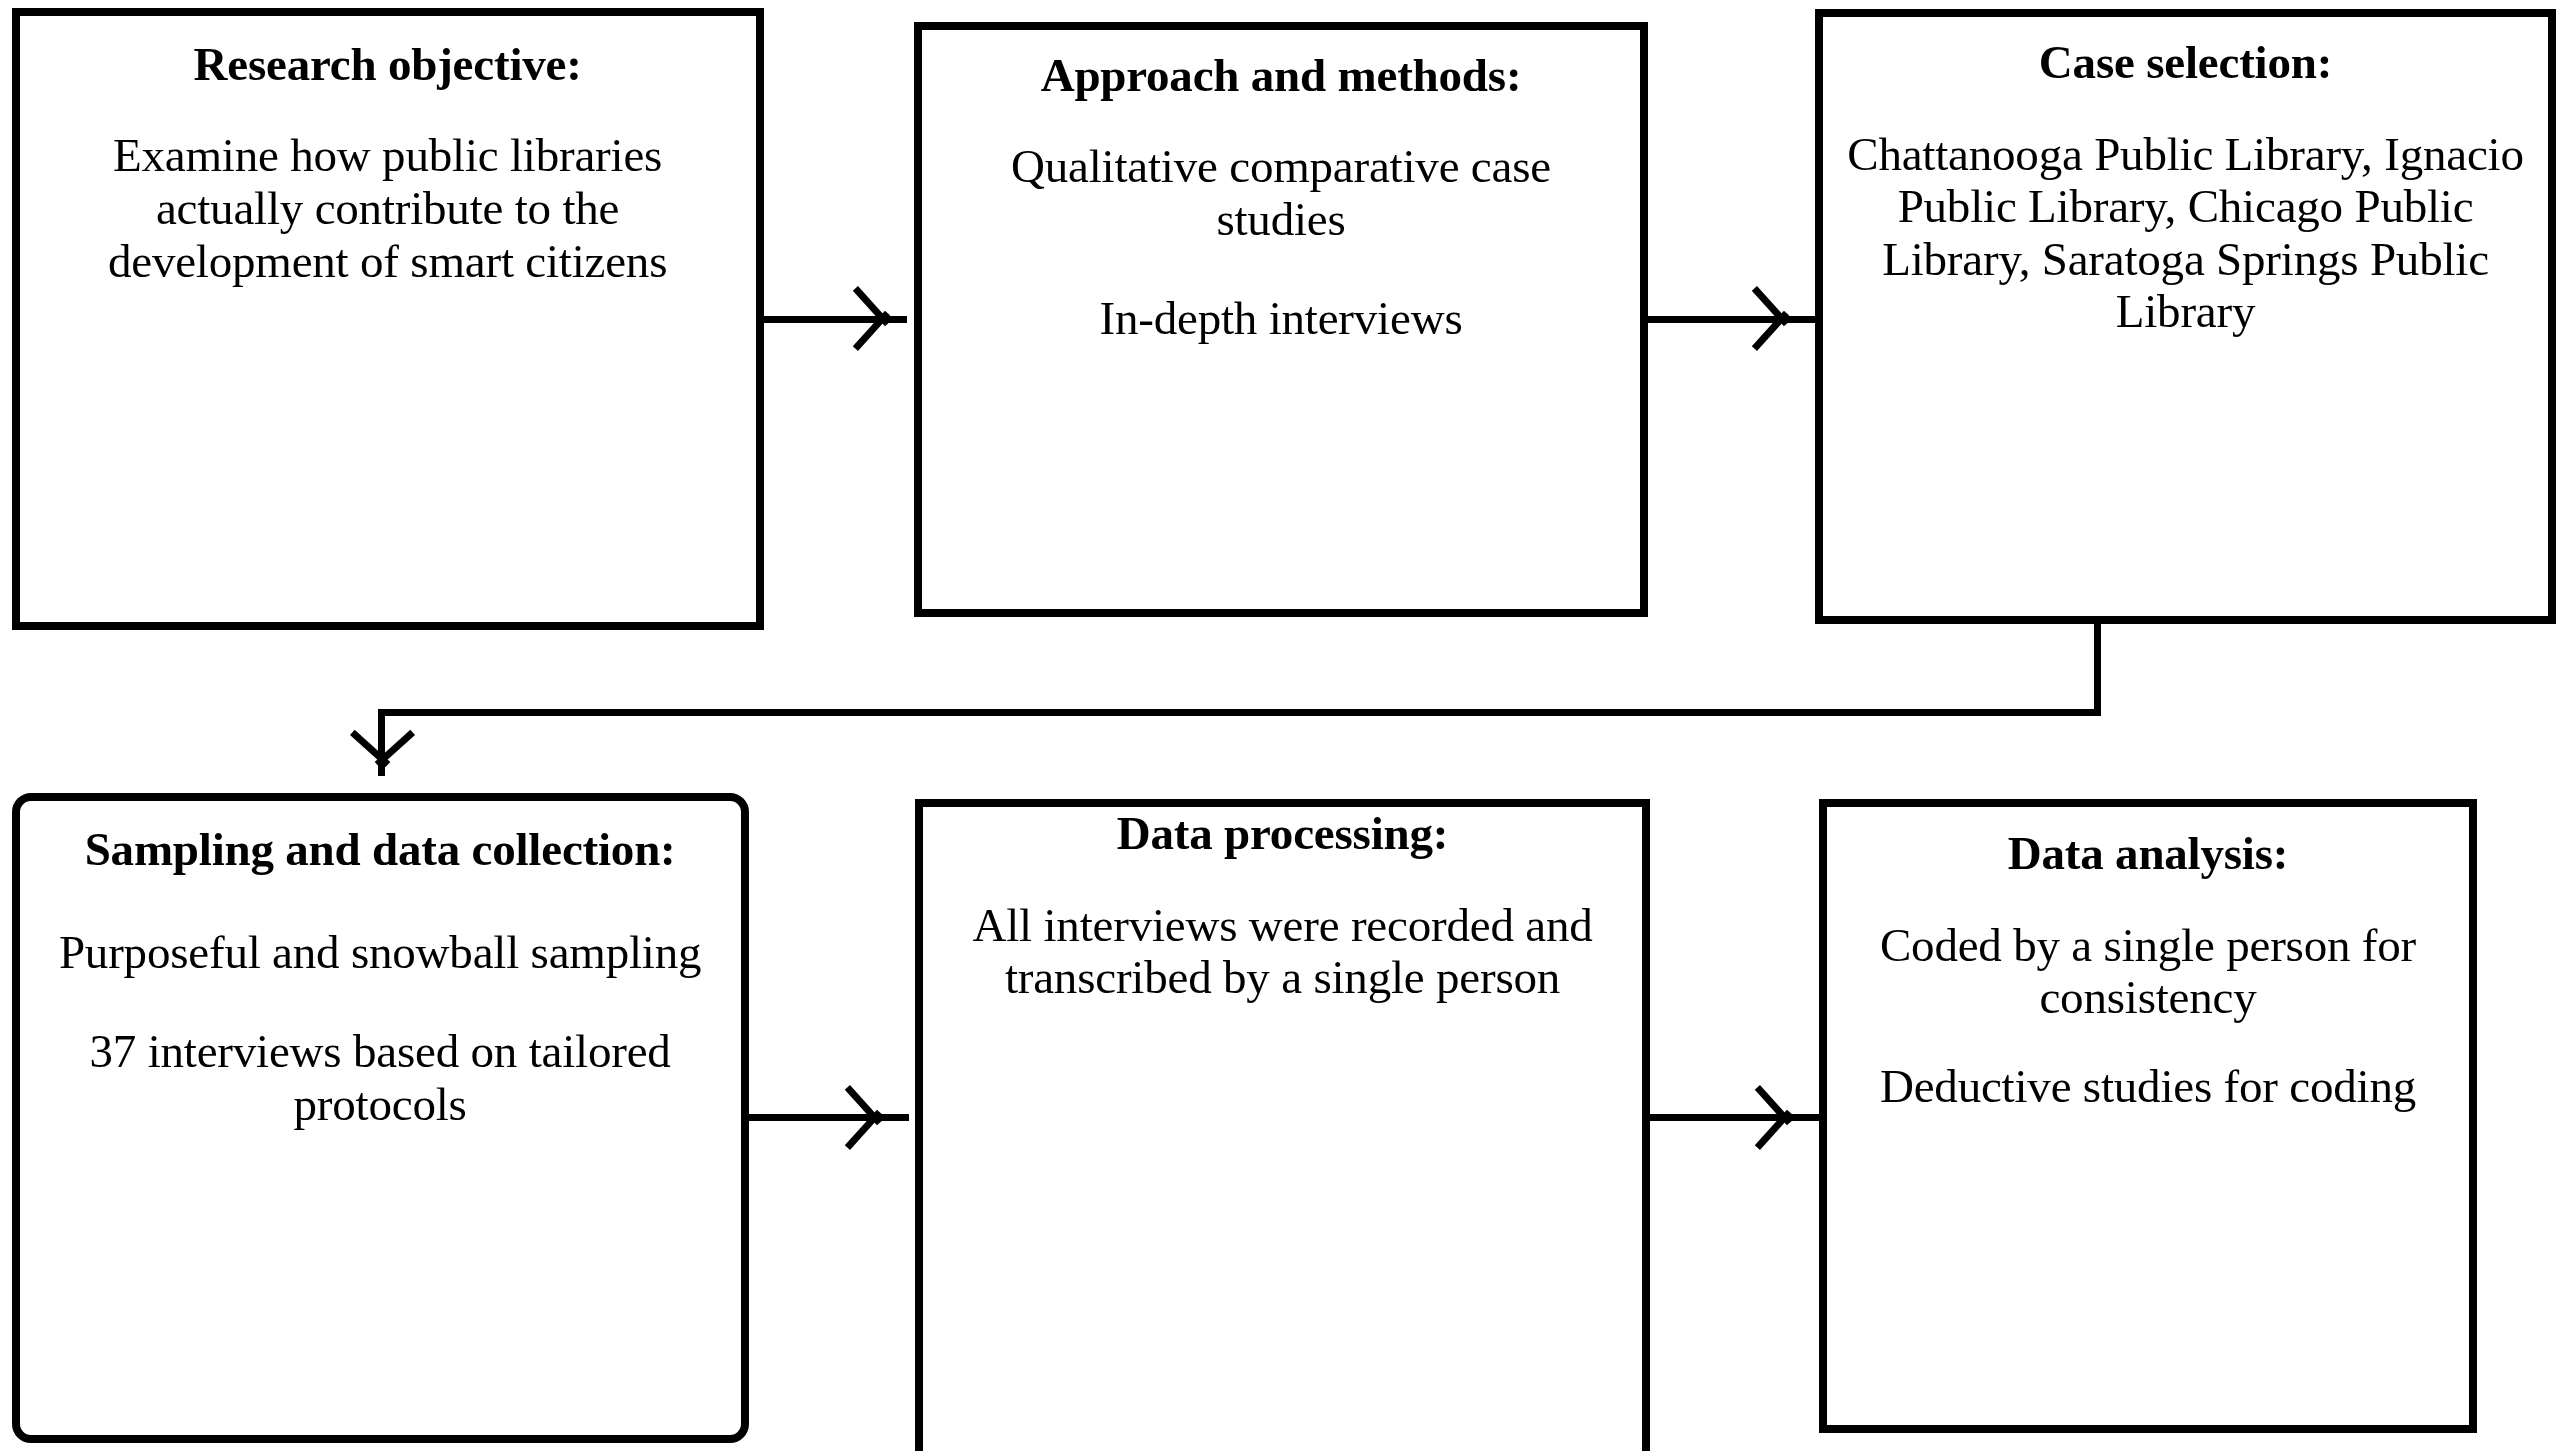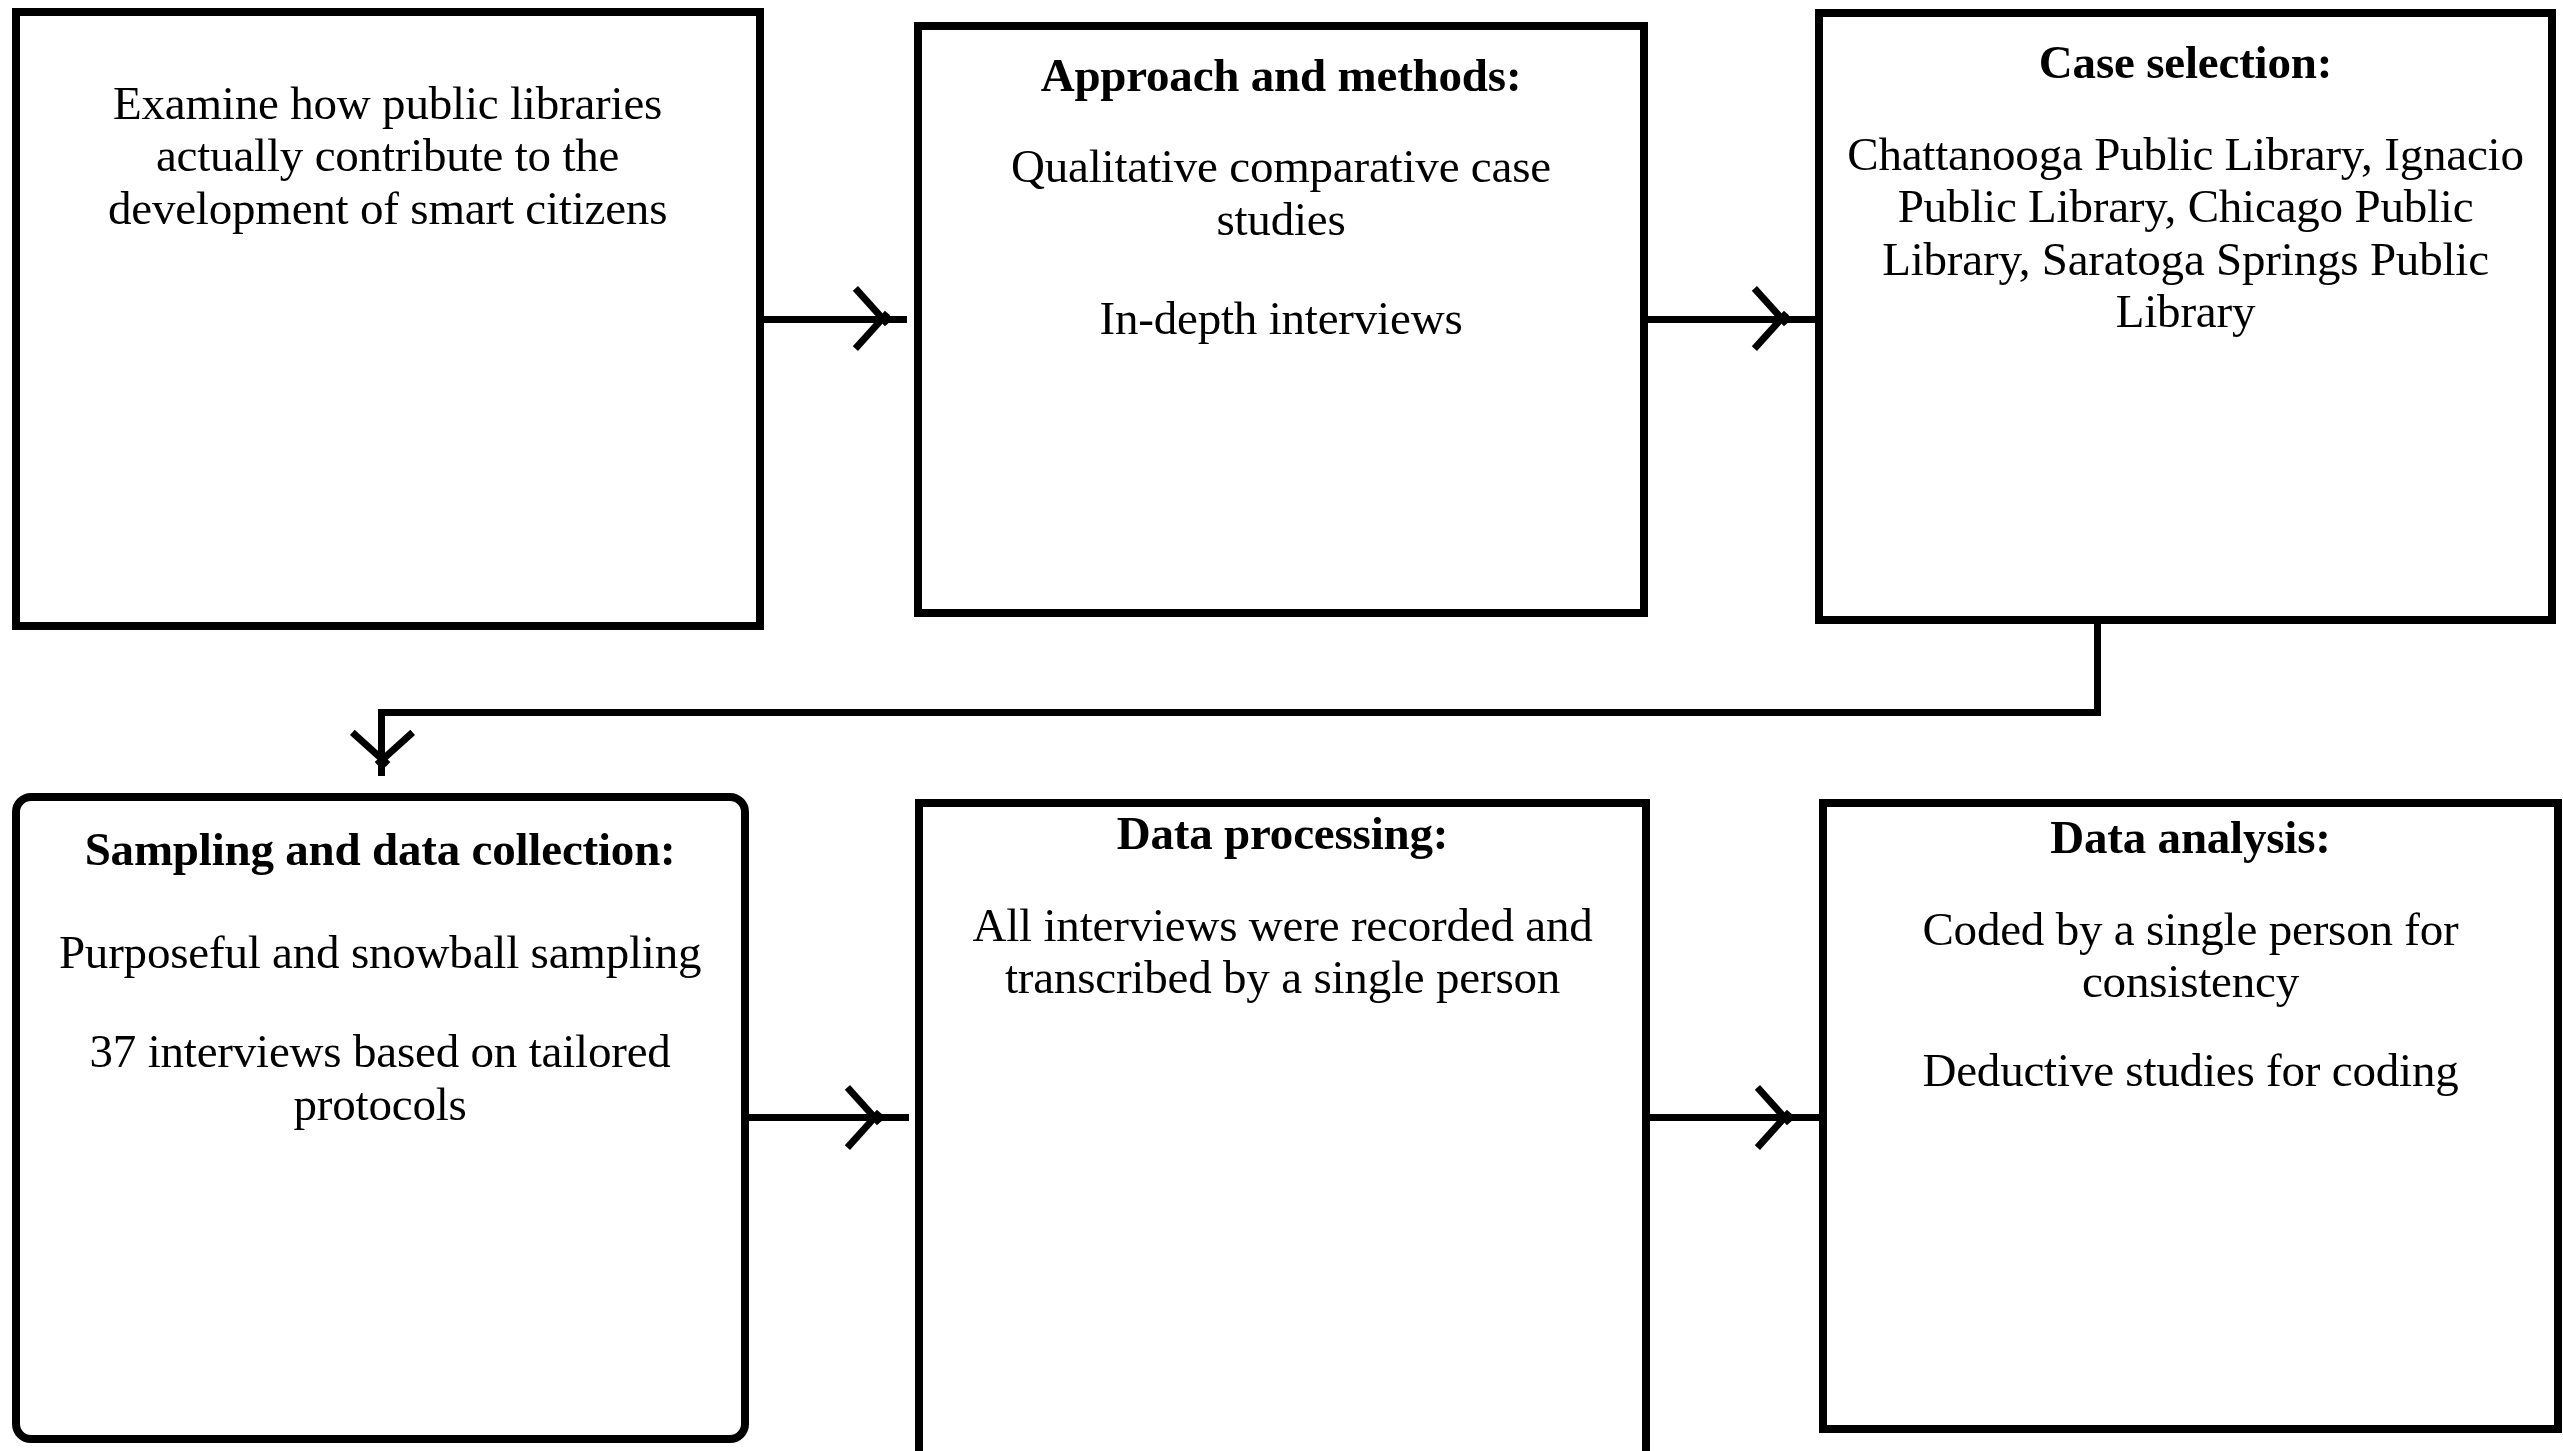--- a/index.html
+++ b/index.html
@@ -51,21 +51,21 @@
     text-align: center;
     letter-spacing: -0.2px;
   }
 
   
   #box-research-objective { left: 11.6px;   top: 7.8px;   width: 752px;  height: 622px; padding-top: 22px; }
   #box-approach-methods   { left: 914px; top: 22px;   width: 734px;  height: 595px; padding-top: 18.6px; }
   #box-case-selection     { left: 1815px; top: 9.3px;   width: 741px;  height: 615px; padding-top: 18.6px; }
   #box-sampling-data      { left: 11.6px;   top: 793px; width: 737px;  height: 650px; padding-top: 22px; border-radius: 19px; }
   #box-data-processing    { left: 915px; top: 799px; width: 735px;  height: 732px; }
-  #box-data-analysis      { left: 1819px; top: 799px; width: 743px;  height: 634px; padding-top: 4px; align-items: flex-end; }
+  #box-data-analysis      { left: 1819px; top: 799px; width: 658px;  height: 634px; padding-top: 20px; align-items: flex-end; }
 
   
   .gap-sm { height: 20px; }
   .gap-md { height: 31px; }
   .gap-lg { height: 42px; }
 
   
   .hline {
     position: absolute;
     background: #000000;
@@ -111,20 +111,21 @@
   .arrow-down::before { left: -12.4px; transform: rotate(42deg);  transform-origin: 100% 50%; }
   .arrow-down::after  { left: 25px;  transform: rotate(-42deg); transform-origin: 0% 50%; }
 </style>
 </head>
 <body>
 
 <div id="canvas">
 
   <div class="node" id="box-research-objective">
     <div class="node-inner">
+      <p class="node-title">Research objective:</p>
       <div class="gap-md"></div>
       <p class="node-para">Examine how public libraries actually contribute to the development of smart citizens</p>
     </div>
   </div>
 
   <div class="node" id="box-case-selection">
     <div class="node-inner">
       <p class="node-title">Case selection:</p>
       <div class="gap-md"></div>
       <p class="node-para">Chattanooga Public Library, Ignacio Public Library, Chicago Public Library, Saratoga Springs Public Library</p>

